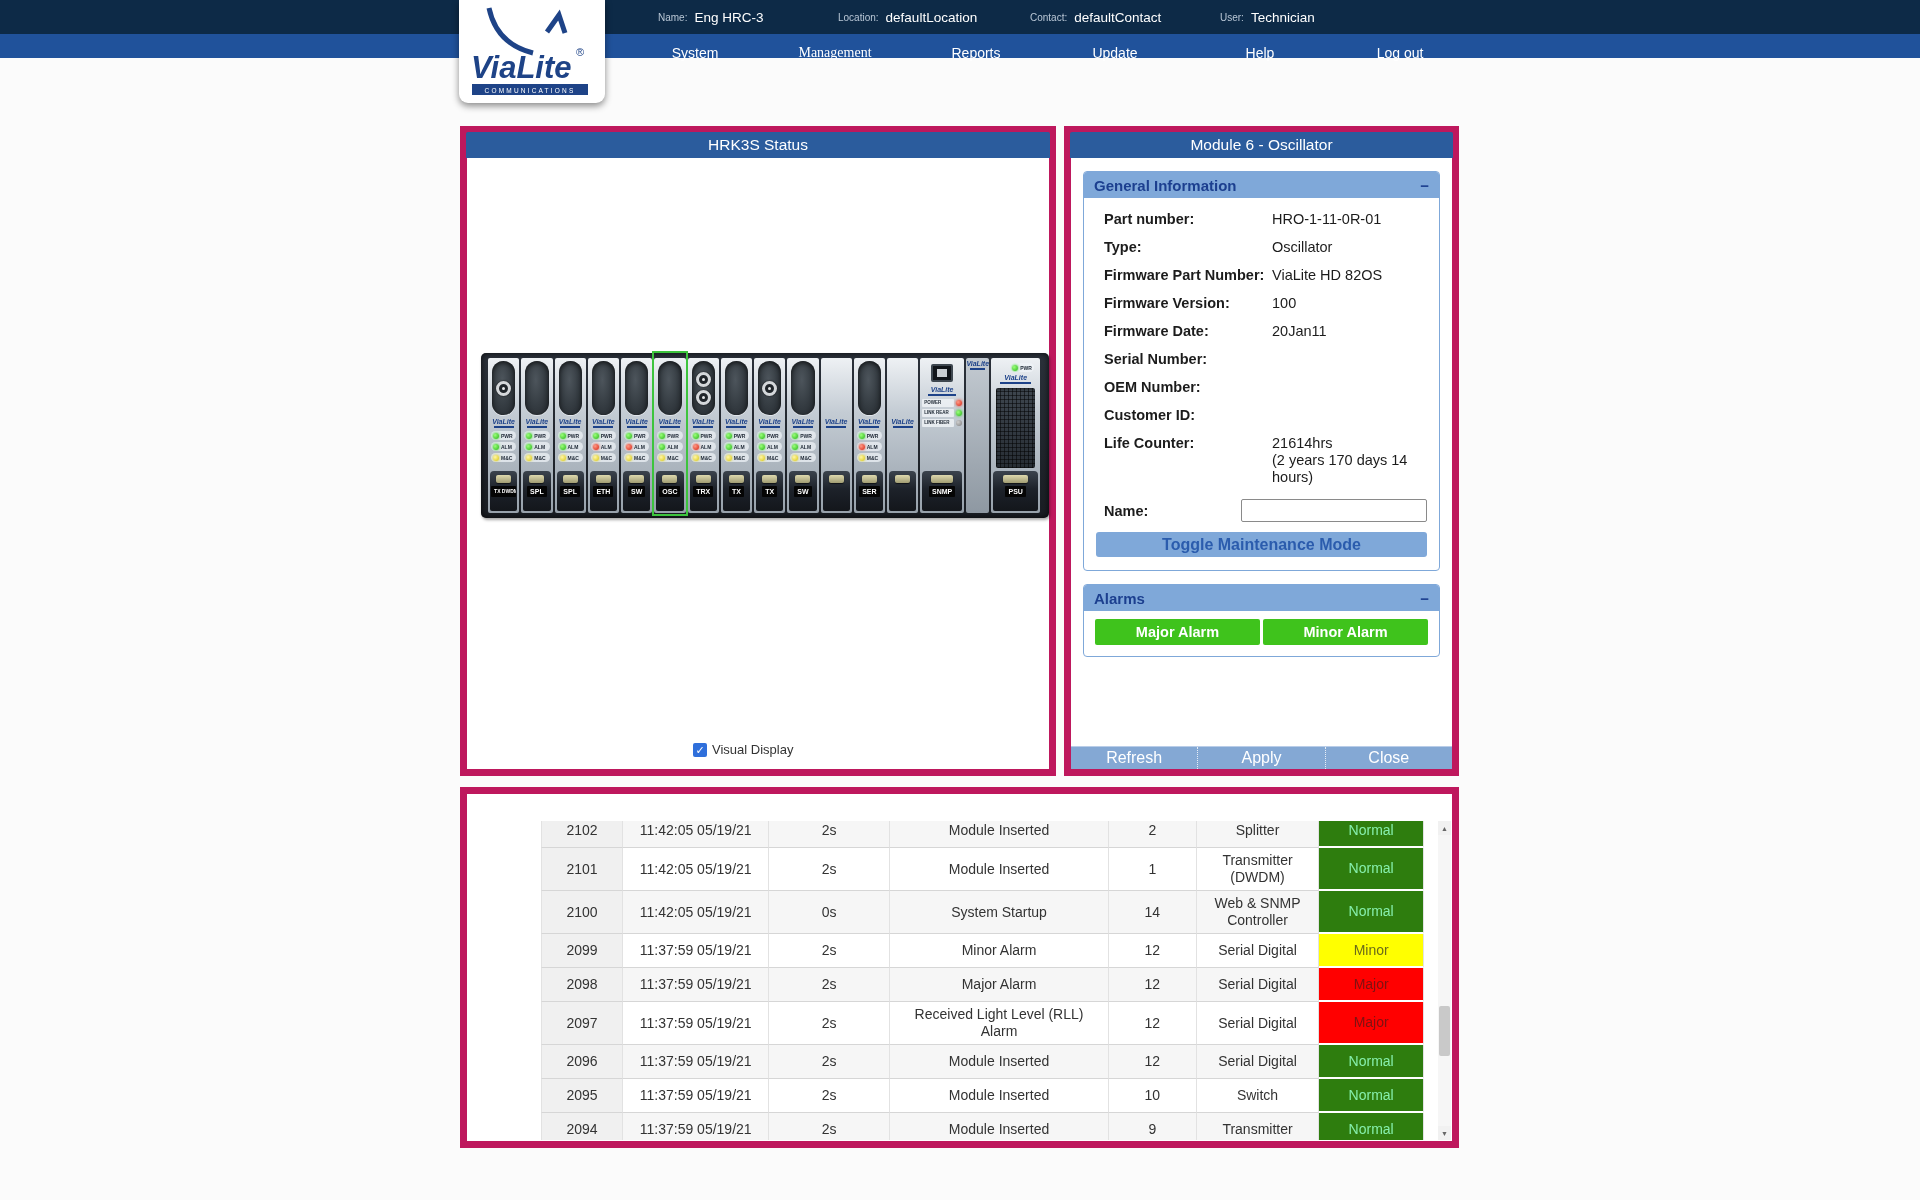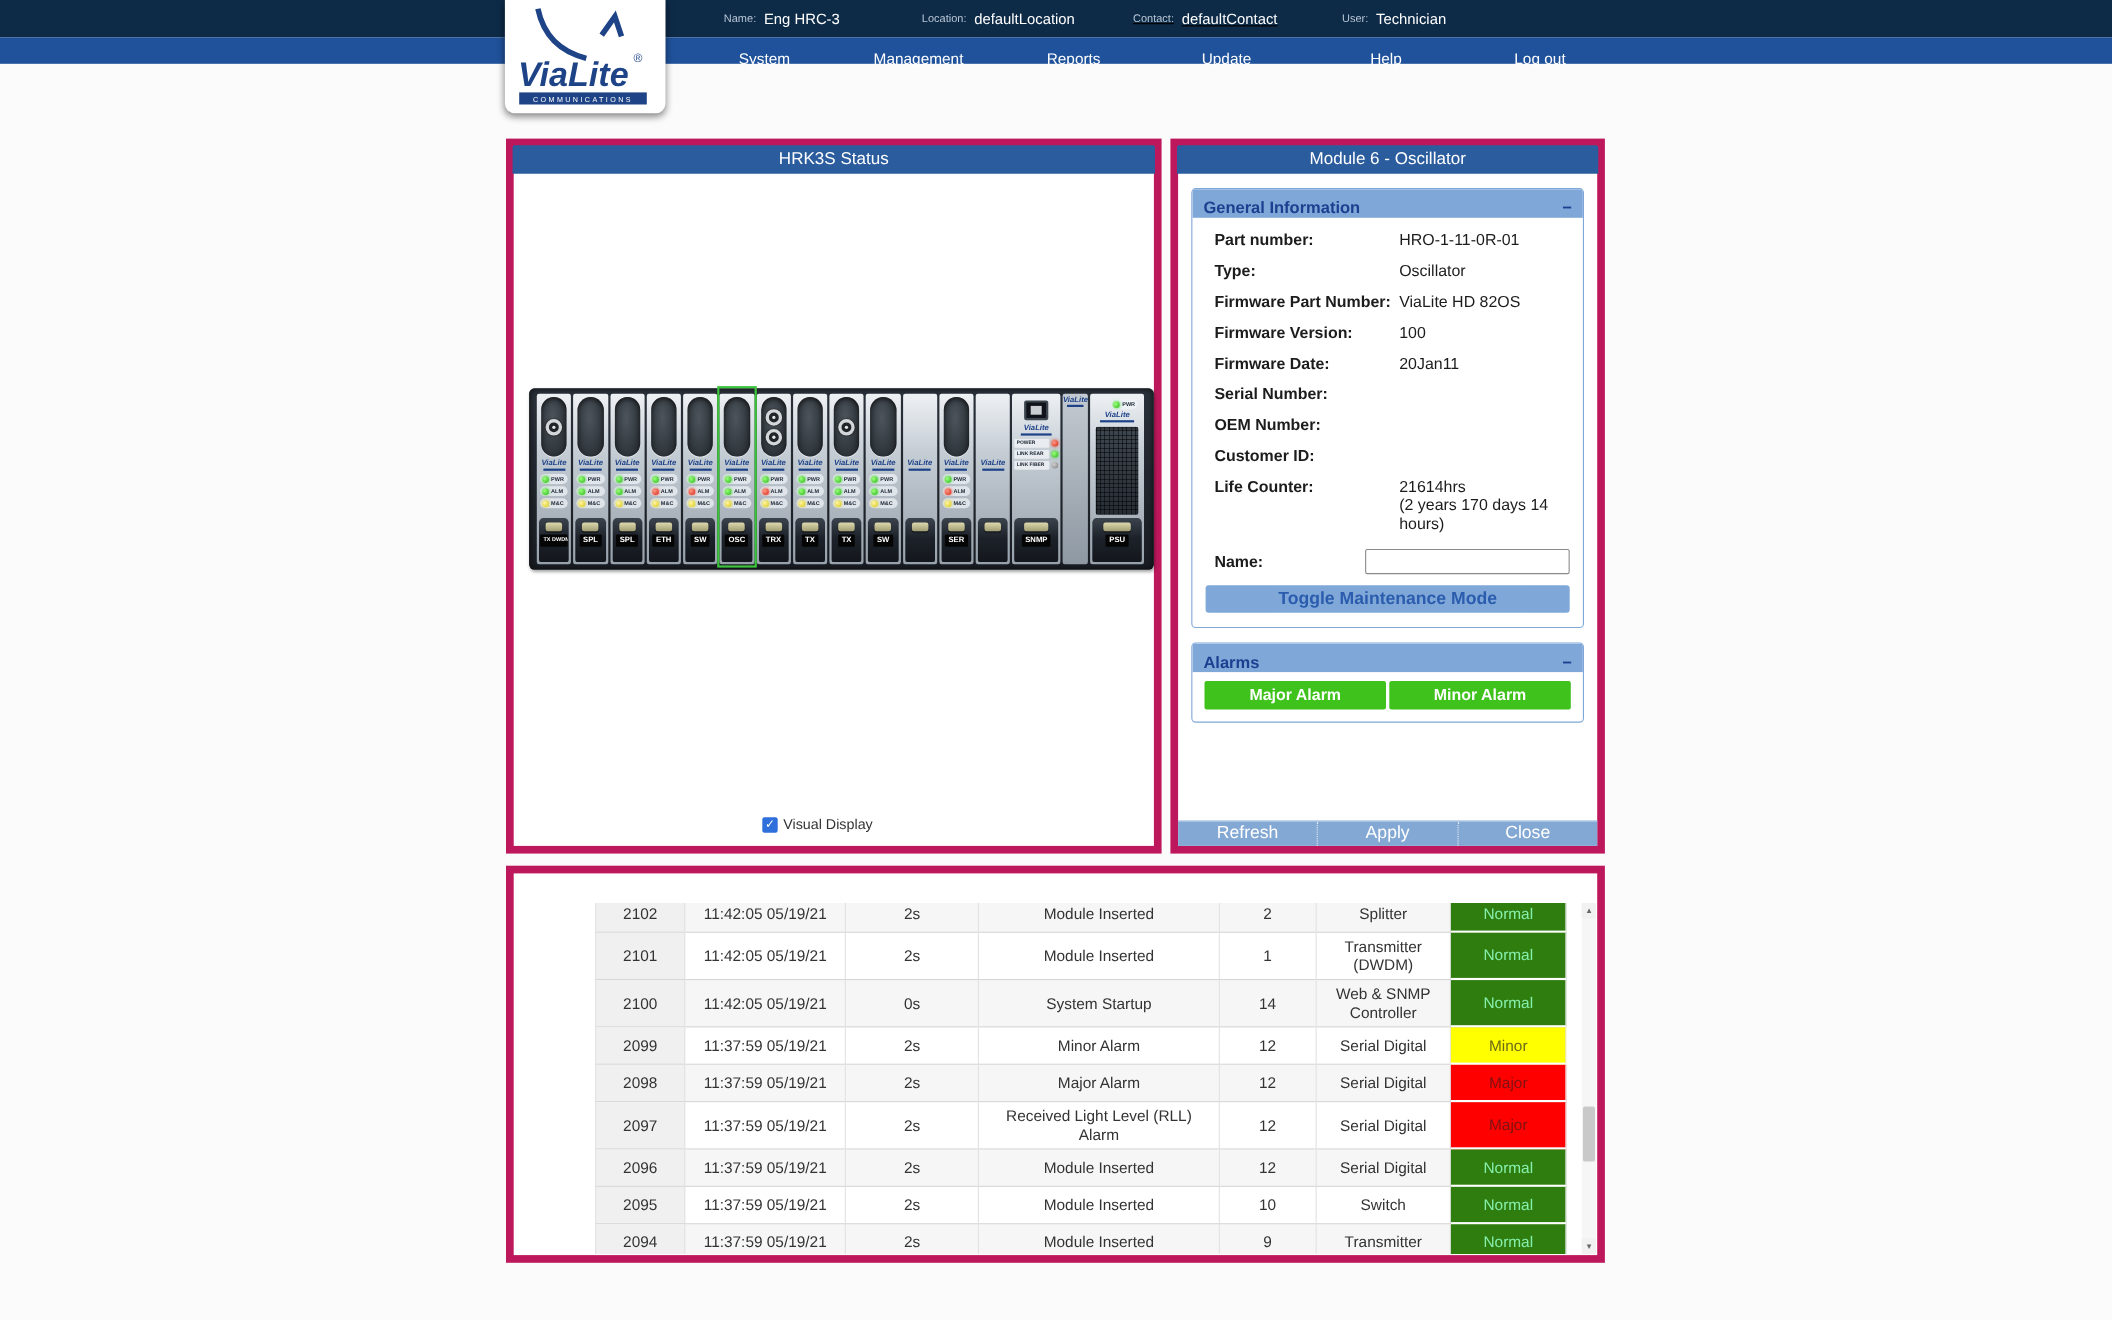--- a/index.html
+++ b/index.html
@@ -4,26 +4,26 @@
 <style>
   * { margin:0; padding:0; box-sizing:border-box; }
   html,body { width:1920px; height:1200px; overflow:hidden; background:#fbfbfb;
     font-family:"Liberation Sans", sans-serif; }
 
   
   .topbar { position:absolute; left:0; top:0; width:1920px; height:34px; background:#0d2a47; }
   .topfield { position:absolute; top:0; height:34px; display:flex; align-items:center; gap:7px; white-space:nowrap; }
   .topfield .lbl { font-size:10px; color:#b9c7d6; }
   .topfield .val { font-size:13.5px; color:#ffffff; }
-  .tf0{left:658px;} .tf1{left:838px;} .tf2{left:1030px;text-decoration:underline;} .tf3{left:1220px;}
+  .tf0{left:658px;} .tf1{left:838px;} .tf2{left:1030px;} .tf3{left:1220px;}
 
   .navbar { position:absolute; left:0; top:34px; width:1920px; height:24px; background:#20529b; }
   .nav-item { position:absolute; top:0; height:38px; display:flex; align-items:center;
     transform:translateX(-50%); color:#fff; font-size:14px; cursor:pointer; white-space:nowrap; }
-  .nv0{left:695px;} .nv1{left:835px;} .nv2{left:976px;} .nv3{left:1115px;} .nv4{left:1260px;} .nv5{left:1400px;}
+  .nv0{left:695px;} .nv1{left:835px;font-family:Liberation Serif, serif;} .nv2{left:976px;} .nv3{left:1115px;} .nv4{left:1260px;} .nv5{left:1400px;}
 
   .logo-card { position:absolute; left:459px; top:0; width:146px; height:103px; background:#fff;
     border-radius:0 0 9px 9px; box-shadow:0 3px 7px rgba(0,0,0,.45); z-index:6; }
 
   
   .panel { position:absolute; background:#fff; border:7px solid #be185d; }
   .panel-title { height:26px; background:#2b5c9d; color:#fff; font-size:15.5px;
     display:flex; align-items:center; justify-content:center; margin:-1px -1px 0 -1px;
     border-radius:2px 2px 0 0; }
 
@@ -91,21 +91,21 @@
   .psu-top { display:flex; justify-content:flex-end; padding:3px 3px 0; }
 
   
   .vd-row { position:absolute; left:226px; top:609px; display:flex; align-items:center; gap:5px; }
   .vd-box { width:14px; height:14px; background:#2f6fdb; border-radius:2px; color:#fff; font-size:11px;
     line-height:14px; text-align:center; cursor:pointer; }
   .vd-label { font-size:13px; color:#333; }
 
   
   .section { margin:13px 12px 0; border:1px solid #7fa8d9; border-radius:4px; overflow:hidden; }
-  .section-hdr { height:26px; background:#7fa8d9; display:flex; align-items:flex-end; padding:0 10px; }
+  .section-hdr { height:26px; background:#7fa8d9; display:flex; align-items:center; padding:0 10px; }
   .section-hdr .st { font-size:15px; font-weight:bold; color:#1c3f8f; flex:1; }
   .section-hdr .collapse { color:#1c3f8f; font-weight:bold; font-size:15px; cursor:pointer; }
   .gi-fields { padding:13px 0 2px; }
   .gi-row { display:flex; padding:0 0 0 20px; margin-bottom:9px; min-height:19px; align-items:flex-start; }
   .gi-row .gl { width:168px; font-size:14.5px; font-weight:bold; color:#1c1c1c; flex:0 0 auto; }
   .gi-row .gv { font-size:14.5px; color:#1c1c1c; line-height:17px; }
   .gi-name-row { display:flex; padding:2px 12px 0 20px; align-items:center; }
   .gi-name-row .gl { width:156px; font-size:14.5px; font-weight:bold; color:#1c1c1c; }
   .gi-name-row input { flex:1; height:23px; border:1px solid #8a8a8a; border-radius:2px;
     font-size:13px; padding:0 4px; font-family:"Liberation Sans",sans-serif; }

